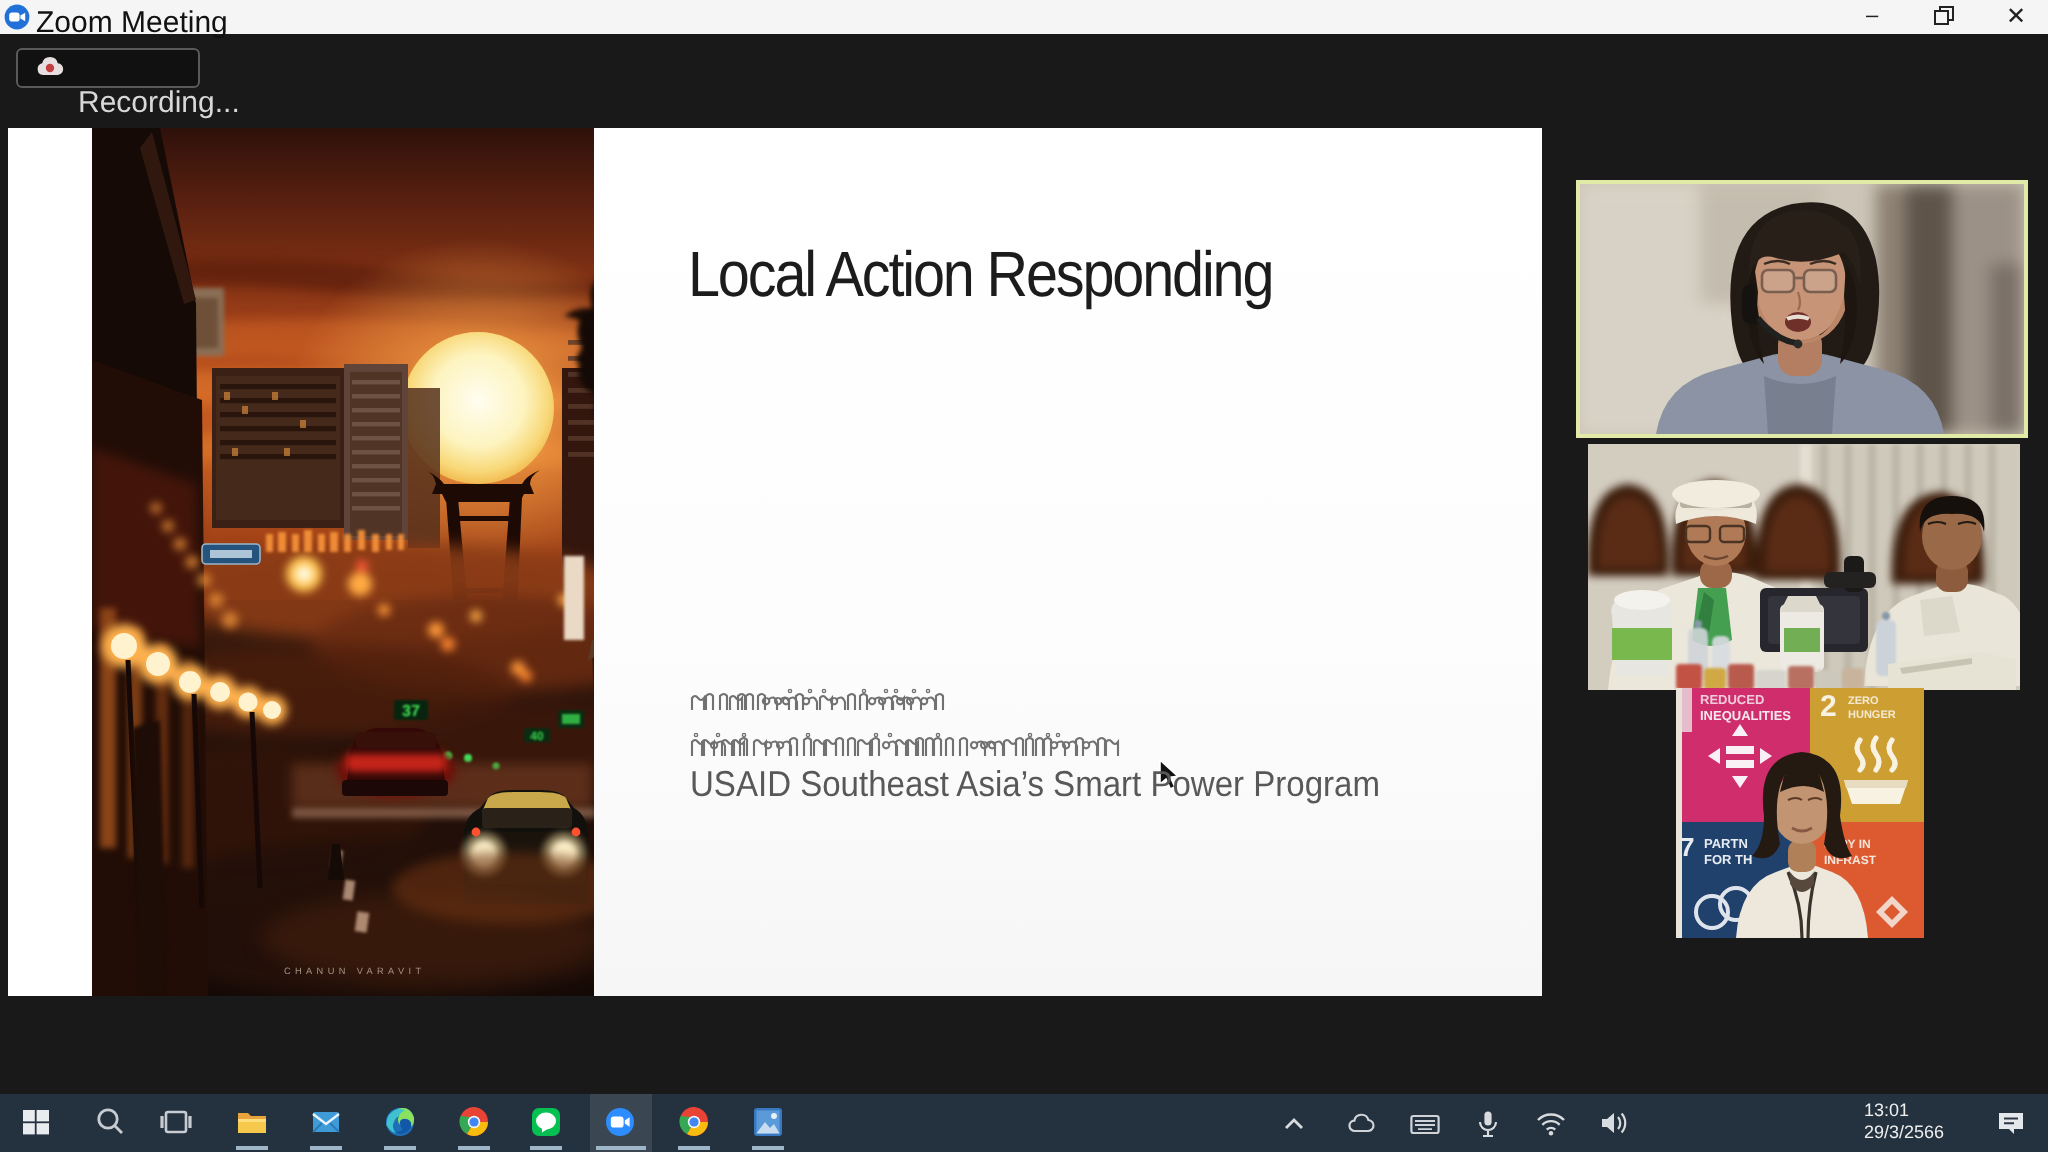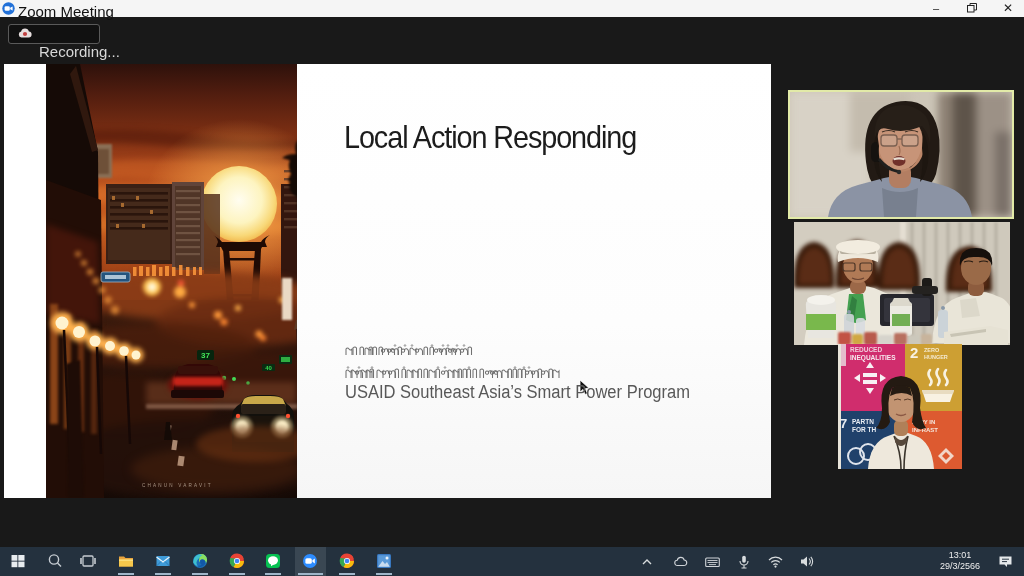--- a/index.html
+++ b/index.html
@@ -26,21 +26,21 @@
   
   #thumb1{position:absolute;left:788px;top:90px;width:226px;height:129px;background:#e2eaa8;}
   #thumb1 .inner{position:absolute;left:2px;top:2px;width:222px;height:125px;overflow:hidden;}
   #thumb2{position:absolute;left:794px;top:222px;width:216px;height:123px;overflow:hidden;}
   #thumb3{position:absolute;left:838px;top:344px;width:124px;height:125px;overflow:hidden;}
   
   #taskbar{position:absolute;left:0;top:547px;width:1024px;height:29px;background:#24313e;}
   .tbactive{position:absolute;left:295px;top:0;width:31px;height:29px;background:#3a4753;}
   .underline{position:absolute;top:26px;height:2px;background:#9fb6c9;}
   #clock{position:absolute;left:932px;top:3px;width:56px;color:#eee;font-size:9px;
-     text-align:center;line-height:11px;}
+     line-height:11px;}
 </style>
 </head>
 <body>
 
 <div id="titlebar">
   <svg class="abs" style="left:2px;top:2px" width="13" height="13" viewBox="0 0 13 13">
     <circle cx="6.5" cy="6.5" r="6.2" fill="#2271d8"></circle>
     <rect x="2.6" y="4.2" width="5.2" height="4.6" rx="1.4" fill="#fff"></rect>
     <path d="M8.2 5.8 L10.6 4.4 L10.6 8.6 L8.2 7.2 Z" fill="#fff"></path>
   </svg>

